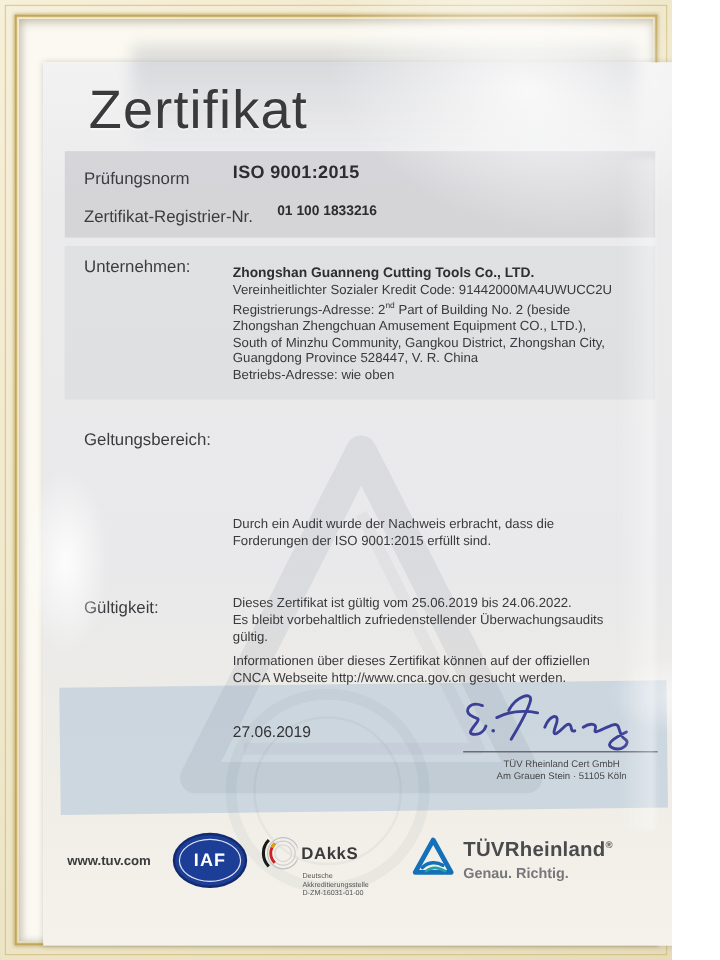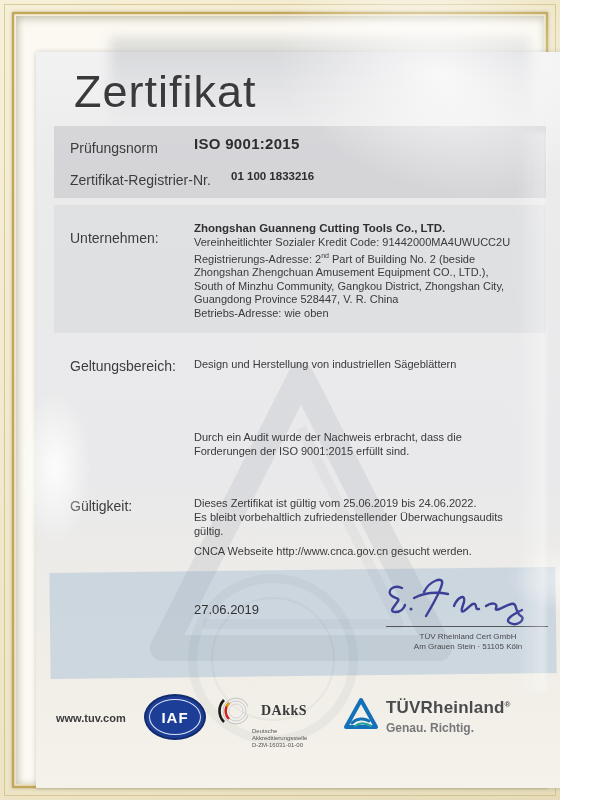--- a/index.html
+++ b/index.html
@@ -36,21 +36,21 @@
   .datefield{left:158px;top:550px;font-size:13px;color:#333335;}
   .sigline{left:350px;top:574px;width:162px;height:1px;background:#55555a;}
   .issuer{left:348px;top:580px;width:168px;text-align:center;font-size:8px;line-height:10px;color:#48484b;}
   
   .website{left:20px;top:660px;font-size:11px;font-weight:600;color:#3b3b3d;}
   .iaf{left:108px;top:642px;width:58px;height:42px;background:#1d3e97;border-radius:50%;
        border:2px solid #122a6e;display:flex;align-items:center;justify-content:center;}
   .iaf::before{content:"";position:absolute;inset:3px;border:1px solid rgba(255,255,255,.85);border-radius:50%;}
   .iaf span{color:#fff;font-weight:bold;font-size:15px;letter-spacing:1px;}
   .dakks{left:178px;top:644px;width:140px;}
-  .dakks-row{display:flex;align-items:center;gap:13px;font-family:Liberation Serif, serif;}
+  .dakks-row{display:flex;align-items:center;gap:3px;}
   .dakks-name{font-size:14px;font-weight:bold;color:#3a3a3c;letter-spacing:.5px;}
   .dakks-sub{margin-left:38px;margin-top:2px;font-size:6px;line-height:7px;color:#555;}
   .tuv-tri{left:306px;top:644px;}
   .tuv-text{left:350px;top:646px;}
   .tuv-brand{font-size:17px;font-weight:bold;color:#4b4b4e;letter-spacing:.2px;}
   .tuv-reg{font-size:8px;vertical-align:super;color:#4b4b4e;font-weight:bold;}
   .tuv-tag{font-size:12px;font-weight:bold;color:#77777b;margin-top:3px;}
   
   .seal{left:152px;top:522px;width:152px;height:152px;border-radius:50%;
         border:9px solid rgba(120,128,145,.08);}
@@ -91,47 +91,47 @@
     </svg>
     <div class="abs seal"></div>
 
     <div class="abs title">Zertifikat</div>
 
     <div class="abs lbl" style="left:34px;top:88px;">Prüfungsnorm</div>
     <div class="abs iso">ISO 9001:2015</div>
     <div class="abs lbl" style="left:34px;top:120px;">Zertifikat-Registrier-Nr.</div>
     <div class="abs reg">01 100 1833216</div>
 
-    <div class="abs lbl" style="left:34px;top:178px;">Unternehmen:</div>
+    <div class="abs lbl" style="left:34px;top:162px;">Unternehmen:</div>
     <div class="abs txt" style="left:158px;top:160px;width:360px;margin-top:10px;">
       <div class="b" style="font-size:11.5px;">Zhongshan Guanneng Cutting Tools Co., LTD.</div>
       <div>Vereinheitlichter Sozialer Kredit Code: 91442000MA4UWUCC2U</div>
       <div><span>Registrierungs-Adresse: 2</span><sup>nd</sup><span> Part of Building No. 2 (beside</span></div>
       <div>Zhongshan Zhengchuan Amusement Equipment CO., LTD.),</div>
       <div>South of Minzhu Community, Gangkou District, Zhongshan City,</div>
       <div>Guangdong Province 528447, V. R. China</div>
       <div>Betriebs-Adresse: wie oben</div>
     </div>
 
     <div class="abs lbl" style="left:34px;top:306px;">Geltungsbereich:</div>
-    <div class="abs txt" style="left:158px;top:306px;width:360px;">Design und Herstellung von industriellen Sägeblättern</div>
 
     <div class="abs txt" style="left:158px;top:378px;width:360px;line-height:14px;">
       <div>Durch ein Audit wurde der Nachweis erbracht, dass die</div>
       <div>Forderungen der ISO 9001:2015 erfüllt sind.</div>
     </div>
 
     <div class="abs lbl" style="left:34px;top:446px;">Gültigkeit:</div>
     <div class="abs txt" style="left:158px;top:444px;width:365px;line-height:14px;">
       <div>Dieses Zertifikat ist gültig vom 25.06.2019 bis 24.06.2022.</div>
       <div>Es bleibt vorbehaltlich zufriedenstellender Überwachungsaudits</div>
       <div>gültig.</div>
     </div>
 
     <div class="abs txt" style="left:158px;top:492px;width:365px;line-height:14px;">
+      <div>Informationen über dieses Zertifikat können auf der offiziellen</div>
       <div>CNCA Webseite http://www.cnca.gov.cn gesucht werden.</div>
     </div>
 
     <div class="abs datefield">27.06.2019</div>
     <svg class="abs" style="left:344px;top:520px;" width="172" height="58" viewBox="0 0 172 58">
       <g fill="none" stroke="#3b3f96" stroke-width="2.4" stroke-linecap="round">
         <path d="M22 16 C12 12 6 20 12 24 C16 27 20 26 18 29 C14 35 8 40 16 40 C21 40 24 36 25 33"></path>
         <path d="M44 20 C50 8 64 4 62 12 C60 20 52 34 46 44"></path>
         <path d="M34 26 C46 20 58 20 68 22"></path>
         <path d="M74 34 C78 24 86 22 84 30 C82 36 80 41 84 39 C89 36 92 30 95 32 C97 34 95 38 99 37"></path>

